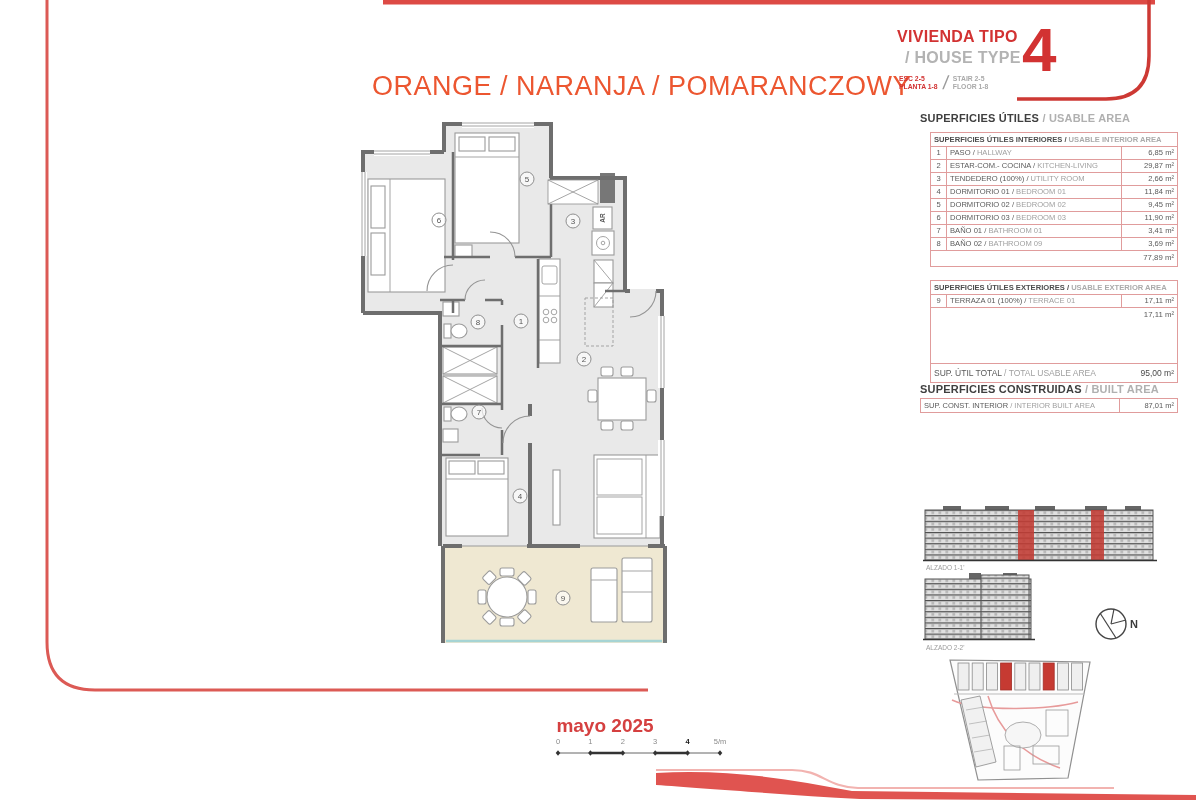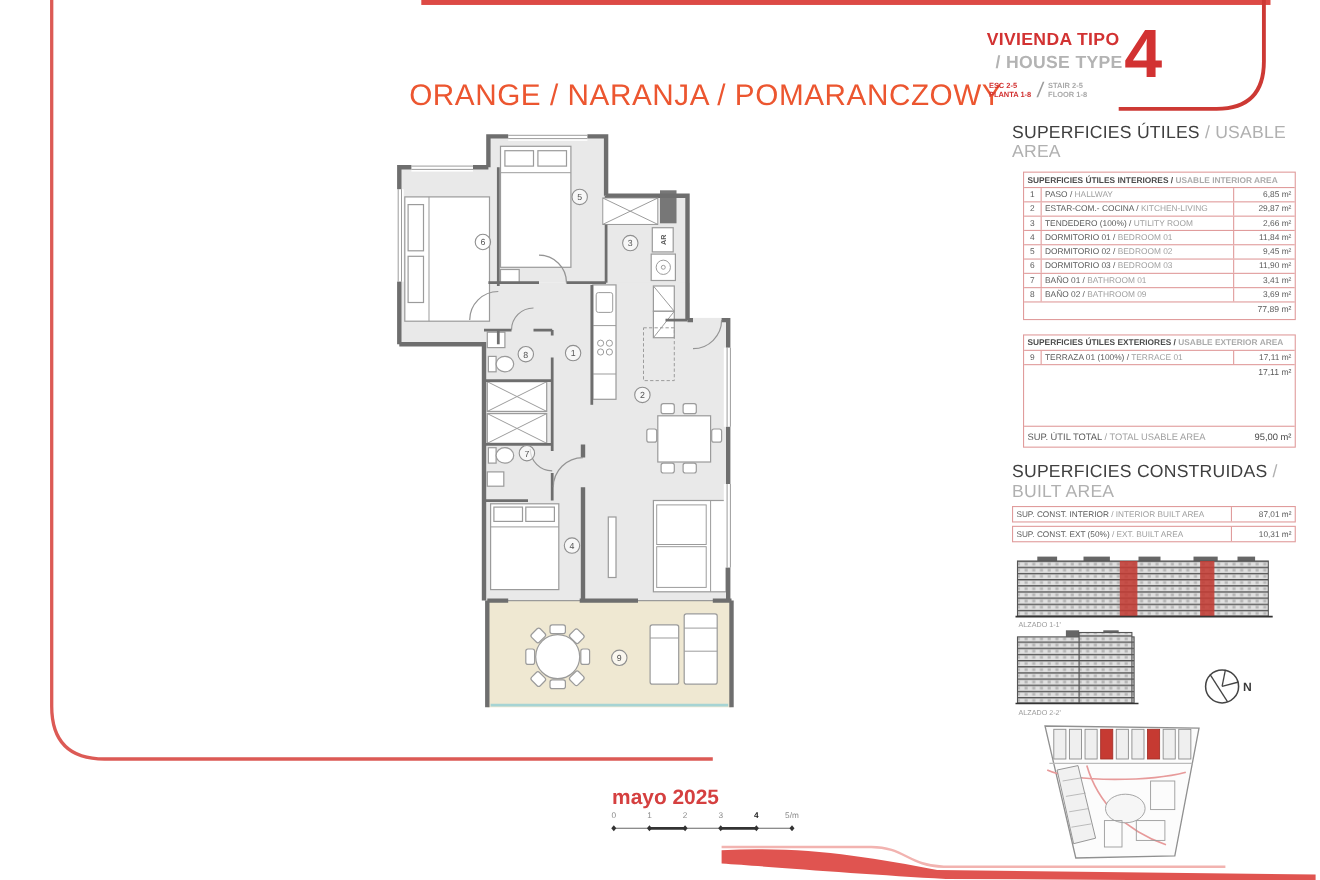--- a/index.html
+++ b/index.html
@@ -13,38 +13,38 @@
   .type-es{font-size:16px;font-weight:bold;color:#d23232;letter-spacing:.3px;}
   .type-en{font-size:16px;font-weight:bold;color:#b3b3b3;margin:3px 0 0 8px;letter-spacing:.3px;}
   .type-sub{display:flex;align-items:center;margin:5px 0 0 2px;}
   .type-sub .colm{display:flex;flex-direction:column;font-size:6.8px;font-weight:bold;line-height:8.5px;}
   .type-sub .red{color:#d23232;}
   .type-sub .gray{color:#a9a9a9;}
   .type-sub .slash{font-size:19px;color:#9b9b9b;font-weight:400;margin:0 5px;transform:skewX(-8deg);}
   .type-number{position:absolute;left:1022px;top:14px;font-size:62px;font-weight:bold;color:#d23232;}
   
   .panel{position:absolute;left:920px;top:112px;width:258px;z-index:3;}
-  .sec-title{font-size:16px;font-weight:normal;color:#3f3f3f;letter-spacing:.2px;}
+  .sec-title{font-size:11px;font-weight:bold;color:#3f3f3f;letter-spacing:.2px;}
   .sec-title .en{color:#b0b0b0;}
   .box{border:1px solid #e09c9c;margin-top:8px;margin-left:10px;}
   .thead{font-size:7.6px;padding:2px 3px;border-bottom:1px solid #e09c9c;color:#4c4c4c;font-weight:bold;}
   .thead .en{color:#ababab;font-weight:bold;}
   .trow{display:flex;border-bottom:1px solid #e09c9c;font-size:7.6px;line-height:12px;height:12px;}
   .trow:last-child{}
   .c-num{width:15px;text-align:center;border-right:1px solid #e09c9c;color:#5a5a5a;}
   .c-name{flex:1;padding-left:3px;white-space:nowrap;overflow:hidden;}
   .c-val{width:52px;border-left:1px solid #e09c9c;text-align:right;padding-right:3px;color:#5a5a5a;}
   i.es{font-style:normal;color:#5a5a5a;}
   i.en{font-style:normal;color:#a0a0a0;}
   .subtotal{font-size:7.8px;text-align:right;padding:2px 3px;color:#5a5a5a;height:11px;}
   .spacer{height:40px;}
   .total-row{display:flex;border-top:1px solid #e09c9c;font-size:8.5px;padding:4px 3px;align-items:center;}
   .total-row .t-lbl{flex:1;white-space:nowrap;}
   .total-row .t-val{text-align:right;color:#4a4a4a;}
-  .built-title{margin-top:14px;}
+  .built-title{}
   .brow{display:flex;border:1px solid #e09c9c;margin-top:3px;font-size:7.5px;height:13px;line-height:13px;}
   .b-lbl{flex:1;padding-left:3px;white-space:nowrap;overflow:hidden;}
   .b-val{width:54px;border-left:1px solid #e09c9c;text-align:right;padding-right:3px;color:#5a5a5a;}
   .btotal{height:17px;line-height:17px;font-size:8.5px;}
   .btotal .b-val{border-left:none;}
   
   .date{position:absolute;left:535px;top:715px;width:140px;text-align:center;
         font-size:19px;font-weight:bold;color:#d54040;}
   
   .rm{fill:#e9e9e9;}
@@ -347,24 +347,20 @@
     <div class="sec-title built-title">
       <span>SUPERFICIES CONSTRUIDAS</span><span class="en"> / BUILT AREA</span>
     </div>
     <div>
 
         <div class="brow">
           <span class="b-lbl"><i class="es">SUP. CONST. INTERIOR </i><i class="en">/ INTERIOR BUILT AREA</i></span>
           <span class="b-val">87,01 m²</span>
         </div>
 
-        <div class="brow">
-          <span class="b-lbl"><i class="es">SUP. CONST. EXT (50%) </i><i class="en">/ EXT. BUILT AREA</i></span>
-          <span class="b-val">10,31 m²</span>
-        </div>
 
       </div>
   </div>
 
   <svg class="abs" style="left:923px;top:504px;z-index:2" width="240" height="70" viewBox="0 0 240 70">
     <defs>
       <pattern id="flo" width="7" height="5.6" patternUnits="userSpaceOnUse">
         <rect width="7" height="5.6" fill="#e0e0e0"></rect>
         <rect width="7" height="1.2" fill="#4d4d4d"></rect>
         <rect x="1.4" y="2" width="2.8" height="2.4" fill="#b5b5b5"></rect>

